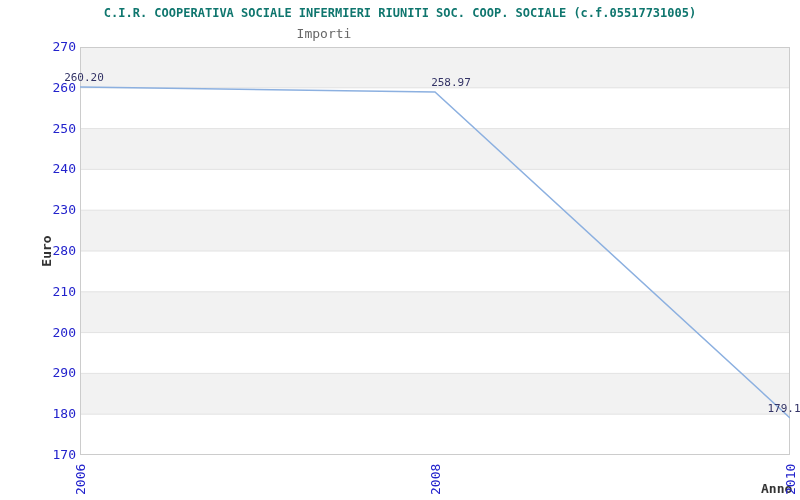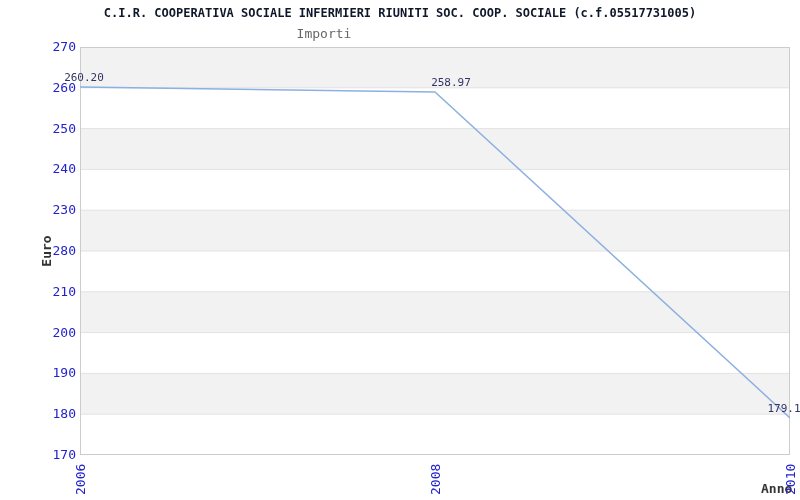--- a/index.html
+++ b/index.html
@@ -3,21 +3,21 @@
 <meta charset="utf-8">
 <style>
   html,body { margin:0; padding:0; }
   body {
     width:800px; height:500px; overflow:hidden; position:relative;
     background:#ffffff;
     font-family:"DejaVu Sans Mono", "Liberation Mono", monospace;
   }
   .chart-title {
     position:absolute; top:6px; left:0; width:800px; text-align:center;
-    font-size:12px; font-weight:bold; color:#0f172a; white-space:nowrap;
+    font-size:12px; font-weight:bold; color:#0f766e; white-space:nowrap;
   }
   .chart-subtitle {
     position:absolute; top:26px; left:0; width:648px; text-align:center;
     font-size:13px; color:#666666;
   }
   .y-axis-title {
     position:absolute; left:27px; top:243px; width:40px; height:16px;
     transform:rotate(-90deg); text-align:center;
     font-size:13px; font-weight:bold; color:#333333;
   }
@@ -73,21 +73,21 @@
 
 <div id="yticks">
     <div class="ytick" style="top: 39px;">270</div>
     <div class="ytick" style="top: 79.8px;">260</div>
     <div class="ytick" style="top: 120.6px;">250</div>
     <div class="ytick" style="top: 161.4px;">240</div>
     <div class="ytick" style="top: 202.2px;">230</div>
     <div class="ytick" style="top: 243px;">280</div>
     <div class="ytick" style="top: 283.8px;">210</div>
     <div class="ytick" style="top: 324.6px;">200</div>
-    <div class="ytick" style="top: 365.4px;">190</div>
+    <div class="ytick" style="top: 365.4px;">290</div>
     <div class="ytick" style="top: 406.2px; text-align: right;">180</div>
     <div class="ytick" style="top: 447px;">170</div>
   </div>
 <div id="xticks">
     <div class="xtick" style="left: 60px; top: 468px;">2006</div>
     <div class="xtick" style="left: 415px; top: 468px;">2008</div>
     <div class="xtick" style="left: 770px; top: 468px;">2010</div>
   </div>
 <div id="pointlabels">
     <div class="point-label" style="left: 84px; top: 70.984px;">260.20</div>

